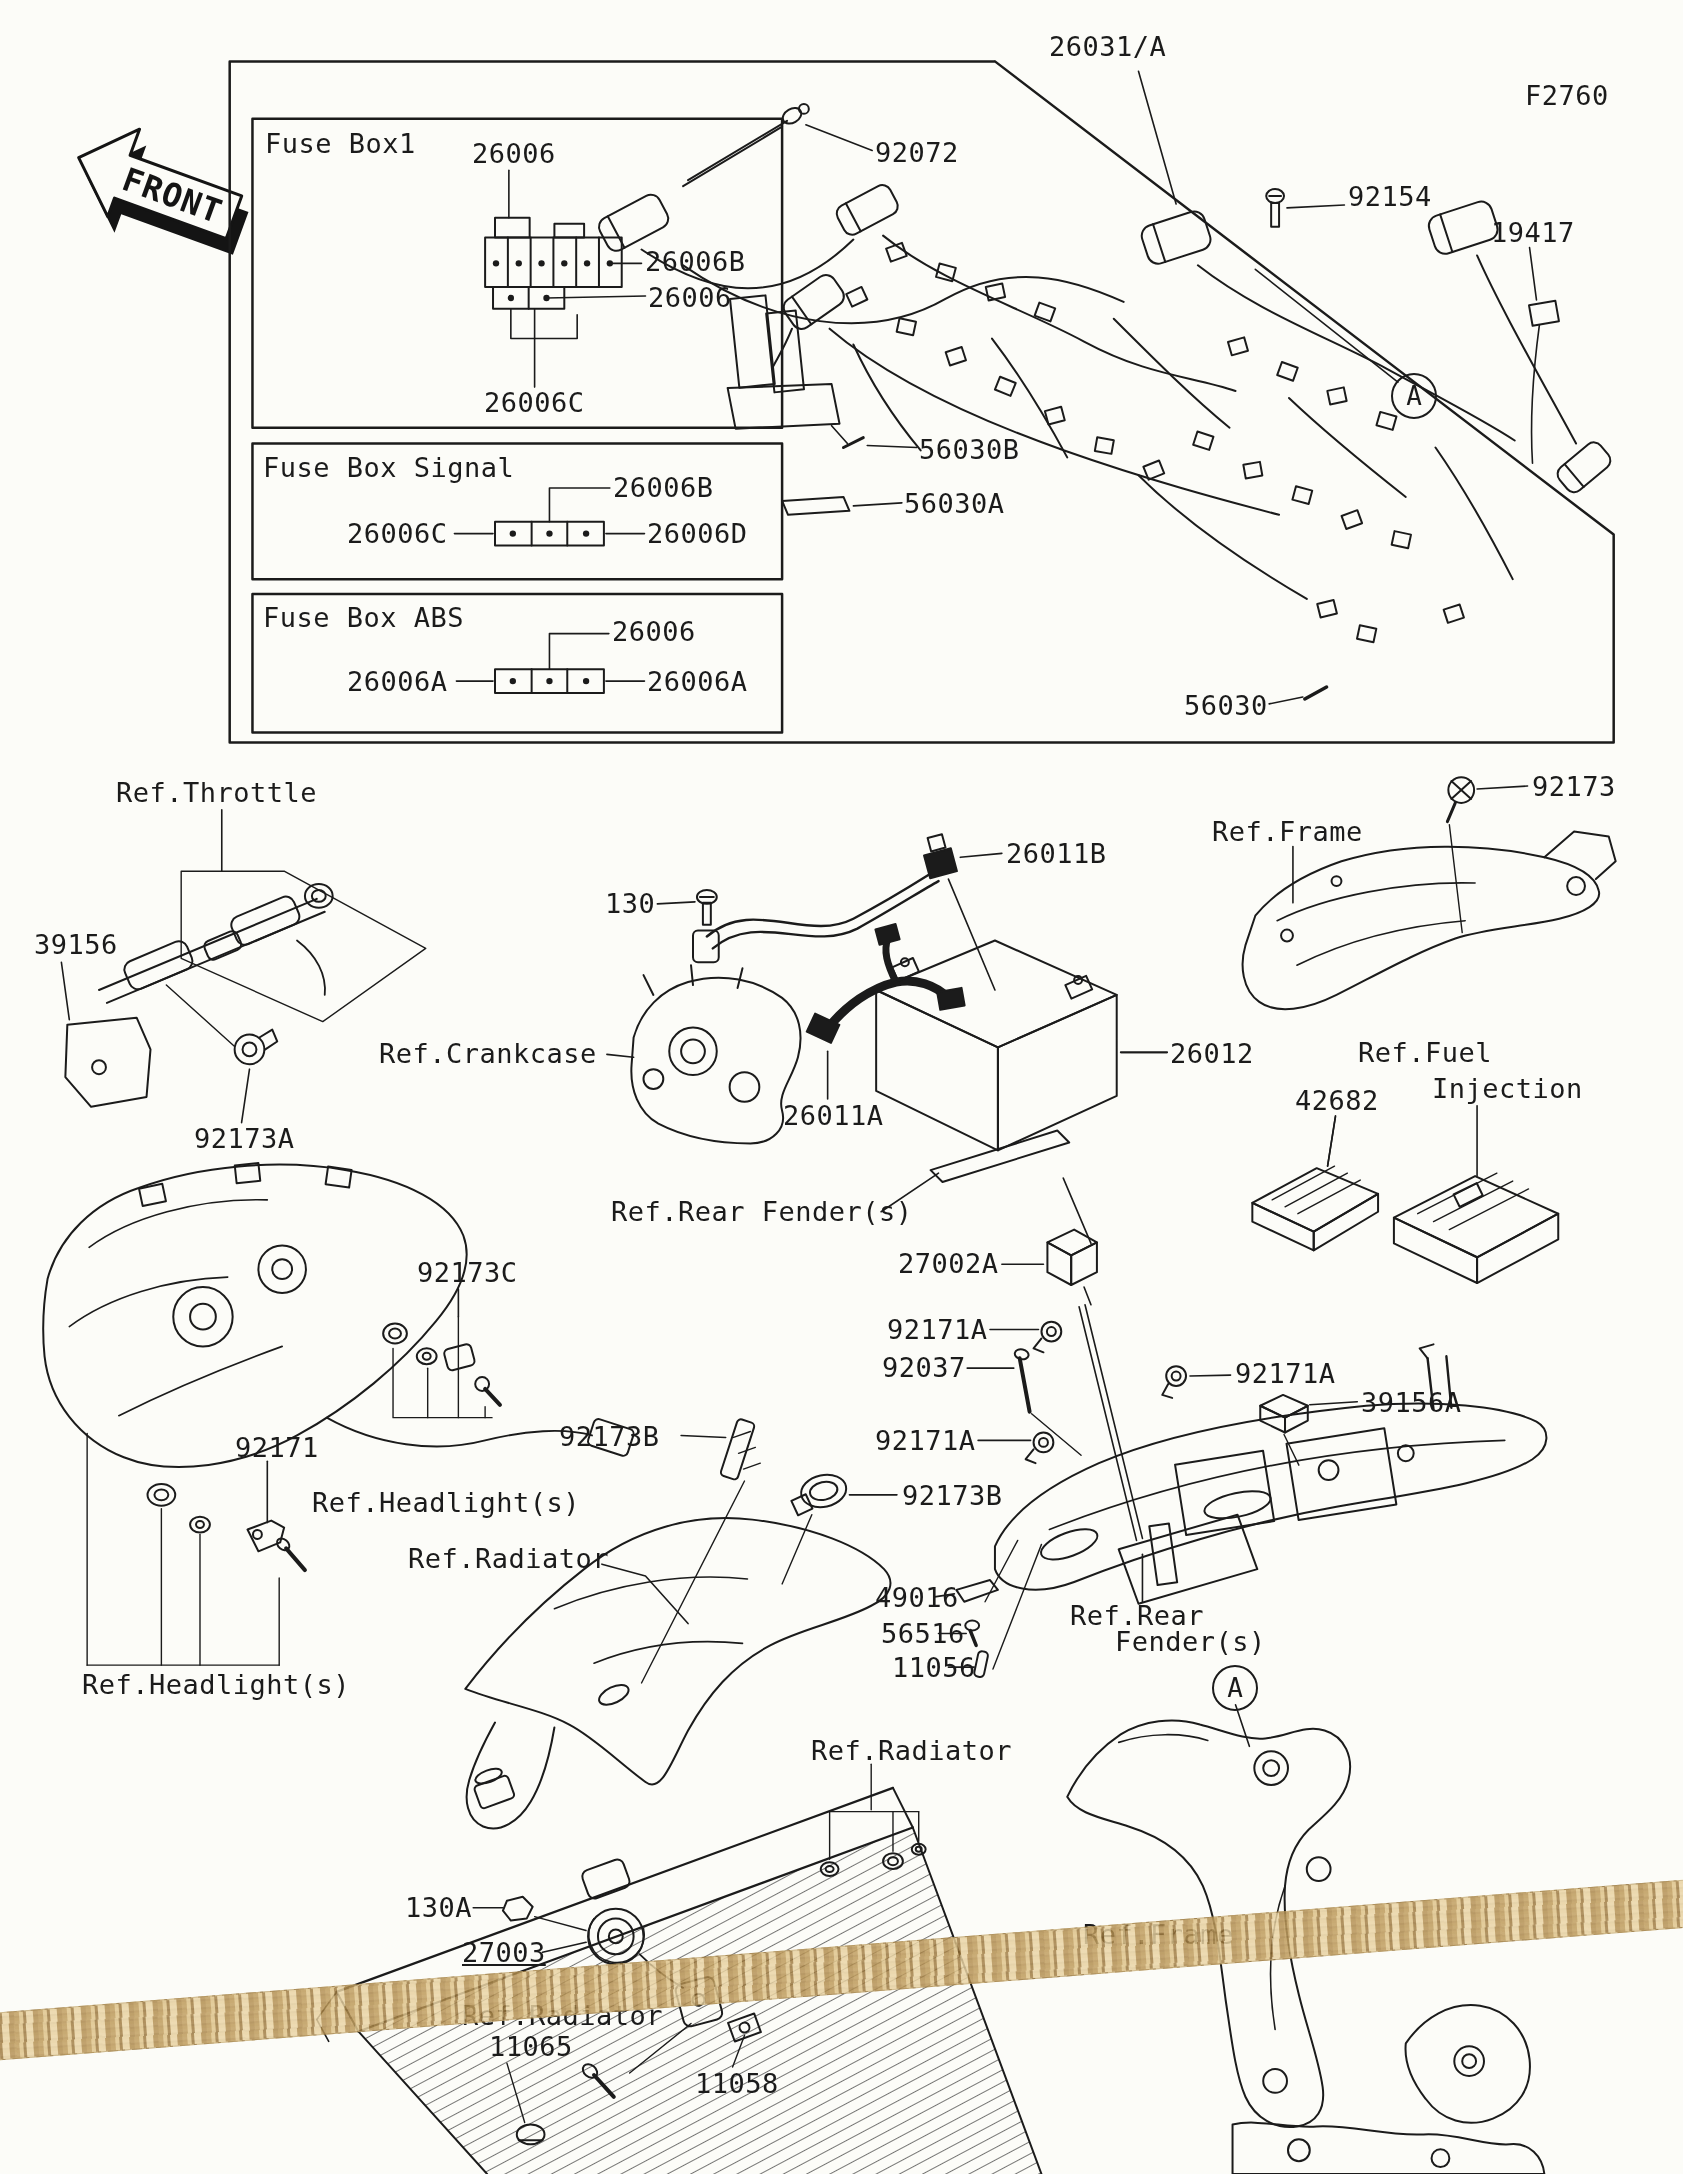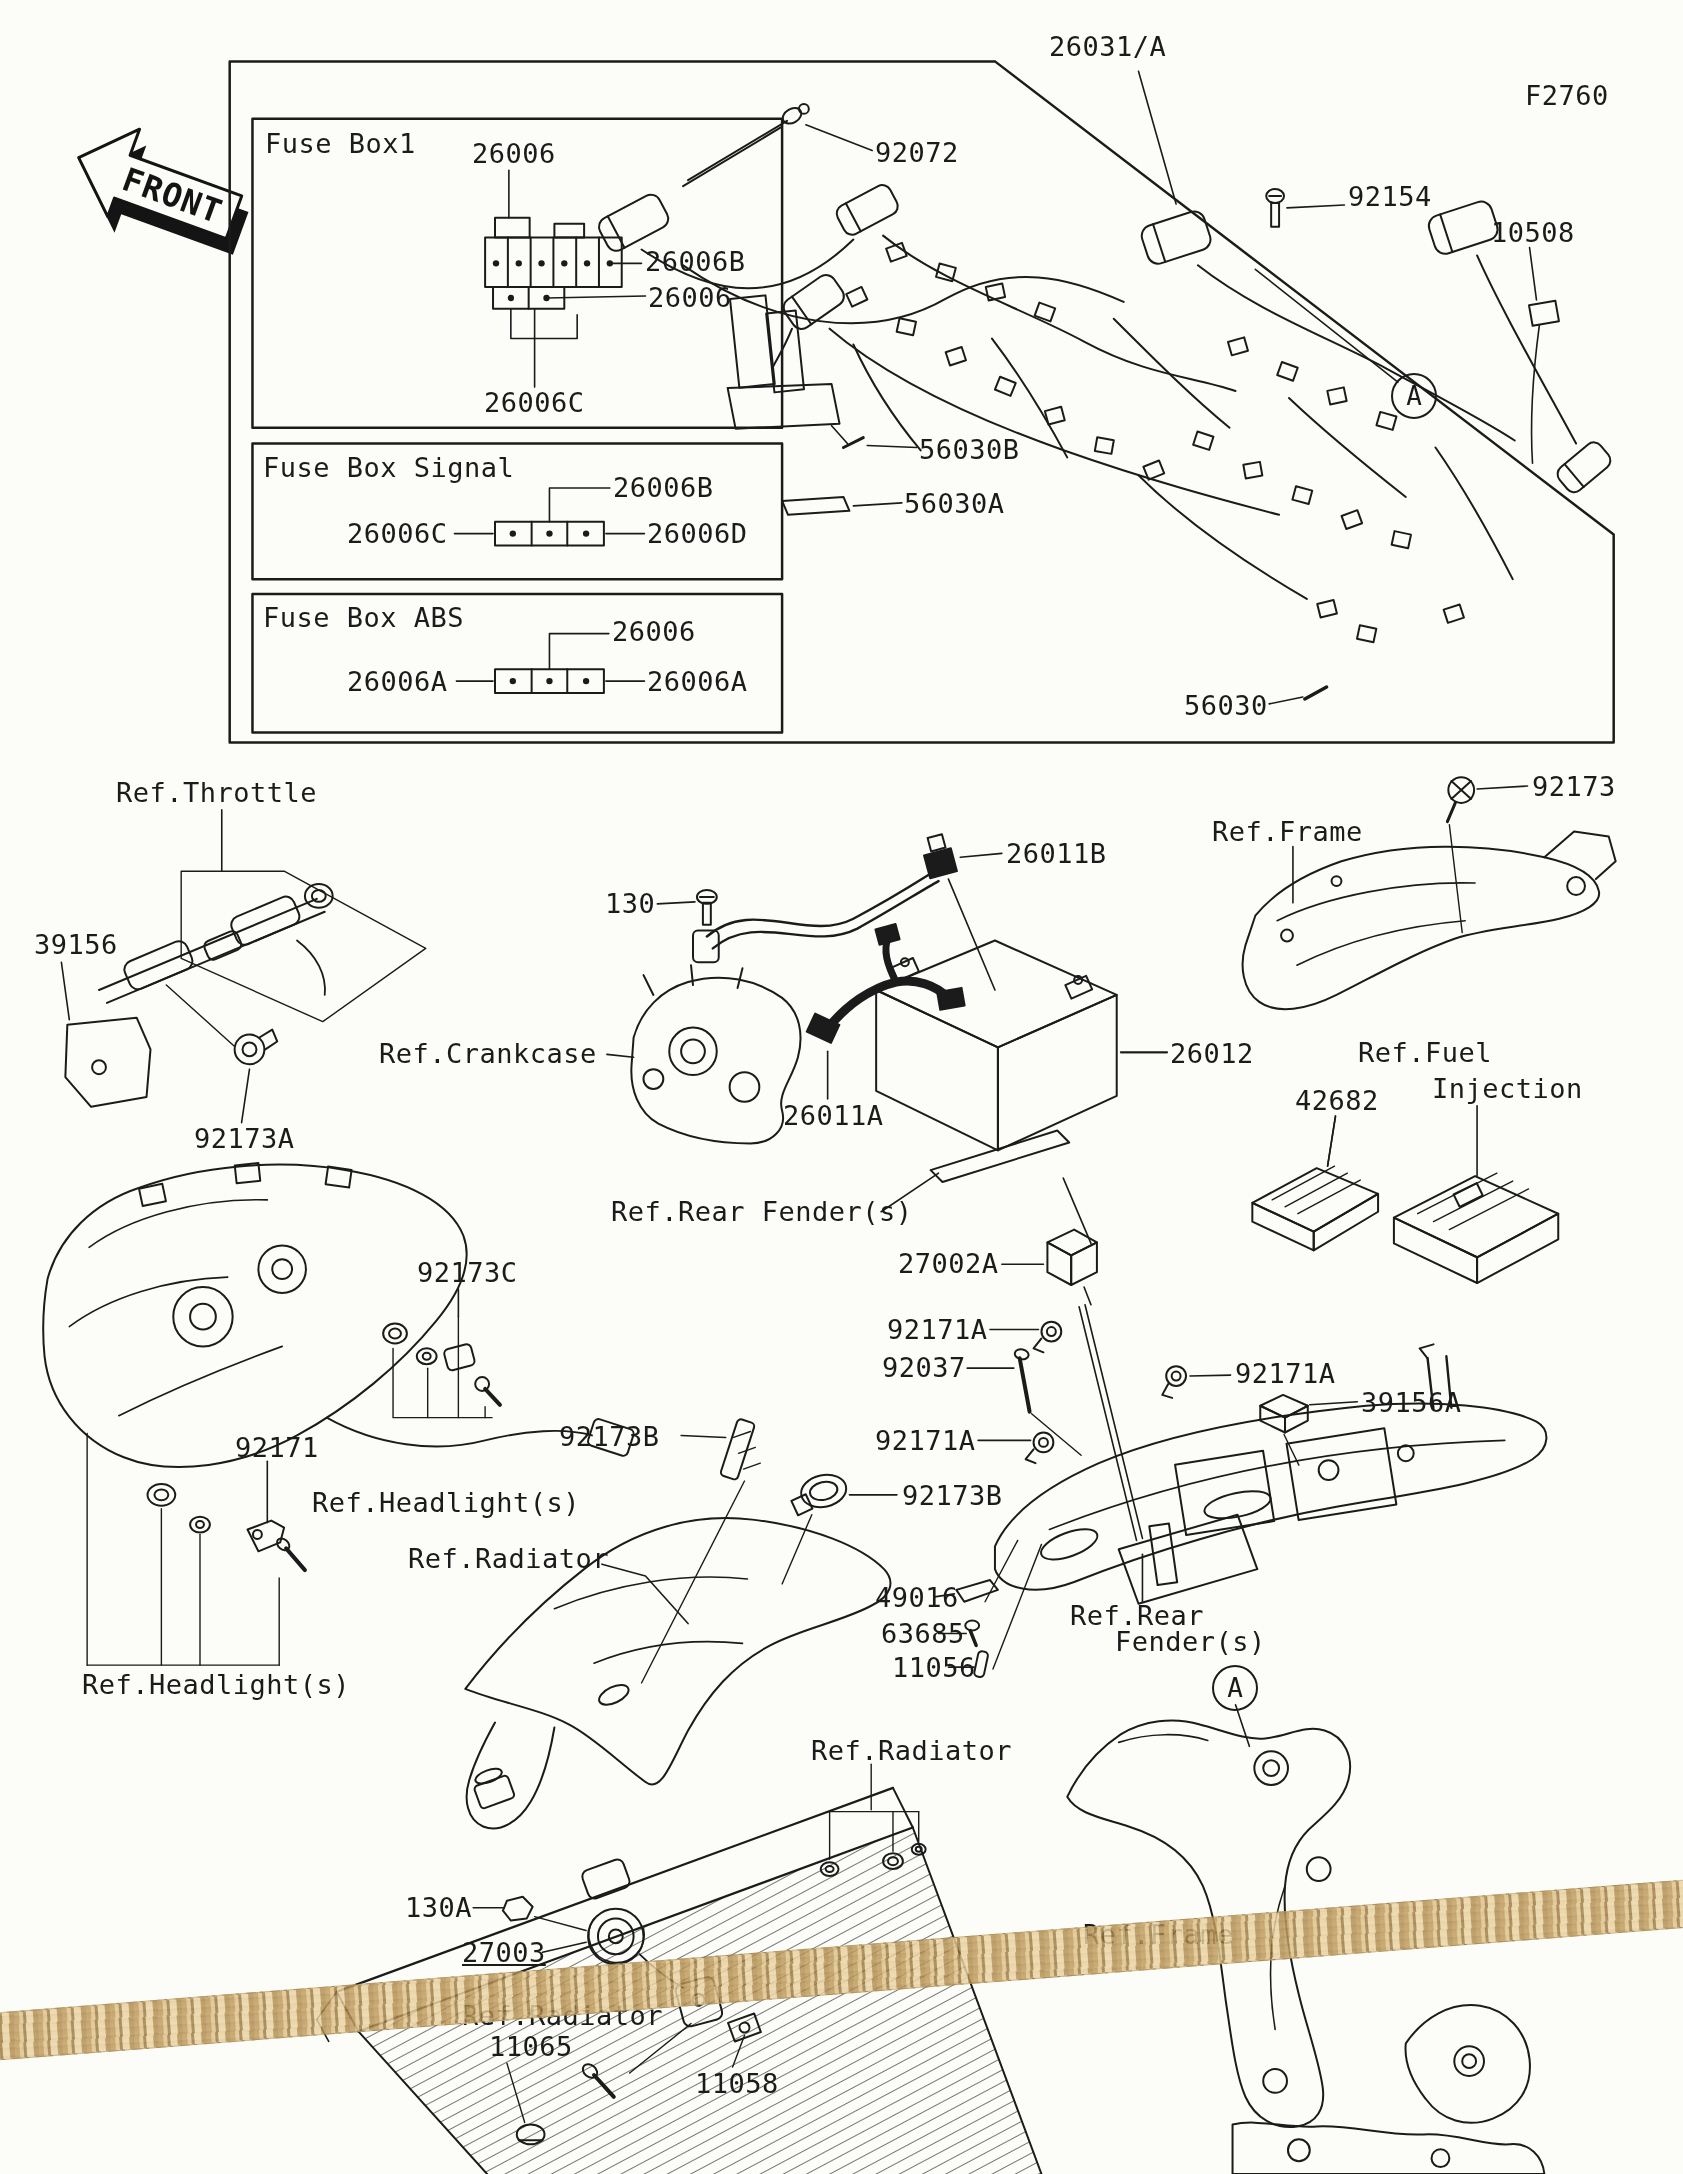--- a/index.html
+++ b/index.html
@@ -572,21 +572,21 @@
 <div class="lbl" style="left:347px;top:520px;">26006C</div>
 <div class="lbl" style="left:647px;top:520px;">26006D</div>
 
 <div class="lbl" style="left:263px;top:604px;">Fuse Box ABS</div>
 <div class="lbl" style="left:612px;top:618px;">26006</div>
 <div class="lbl" style="left:347px;top:668px;">26006A</div>
 <div class="lbl" style="left:647px;top:668px;">26006A</div>
 
 <div class="lbl" style="left:875px;top:139px;">92072</div>
 <div class="lbl" style="left:1348px;top:183px;">92154</div>
-<div class="lbl" style="left:1491px;top:219px;">10508</div>
+<div class="lbl" style="left:1491px;top:219px;">19417</div>
 <div class="lbl" style="left:919px;top:436px;">56030B</div>
 <div class="lbl" style="left:904px;top:490px;">56030A</div>
 <div class="lbl" style="left:1184px;top:692px;">56030</div>
 
 <div class="marker" style="left:1391px;top:373px;">
       <span>A</span>
     </div>
 <div class="marker" style="left:1212px;top:1665px;">
       <span>A</span>
     </div>
@@ -612,21 +612,21 @@
 <div class="lbl" style="left:1235px;top:1360px;">92171A</div>
 <div class="lbl" style="left:1361px;top:1389px;">39156A</div>
 <div class="lbl" style="left:417px;top:1259px;">92173C</div>
 <div class="lbl" style="left:559px;top:1423px;">92173B</div>
 <div class="lbl" style="left:902px;top:1482px;">92173B</div>
 <div class="lbl" style="left:235px;top:1434px;">92171</div>
 <div class="lbl" style="left:312px;top:1489px;">Ref.Headlight(s)</div>
 <div class="lbl" style="left:408px;top:1545px;">Ref.Radiator</div>
 <div class="lbl" style="left:82px;top:1671px;">Ref.Headlight(s)</div>
 <div class="lbl" style="left:875px;top:1584px;">49016</div>
-<div class="lbl" style="left:881px;top:1620px;">63685</div>
+<div class="lbl" style="left:881px;top:1620px;">56516</div>
 <div class="lbl" style="left:892px;top:1654px;">11056</div>
 <div class="lbl" style="left:1070px;top:1602px;">Ref.Rear</div>
 <div class="lbl" style="left:1115px;top:1628px;">Fender(s)</div>
 <div class="lbl" style="left:811px;top:1737px;">Ref.Radiator</div>
 <div class="lbl" style="left:405px;top:1894px;">130A</div>
 <div class="lbl" style="left:462px;top:1939px;text-decoration:underline;">27003</div>
 <div class="lbl" style="left:462px;top:2002px;z-index:2;">Ref.Radiator</div>
 <div class="lbl" style="left:489px;top:2033px;">11065</div>
 <div class="lbl" style="left:695px;top:2070px;">11058</div>
 <div class="lbl" style="left:1083px;top:1921px;z-index:2;">Ref.Frame</div>

